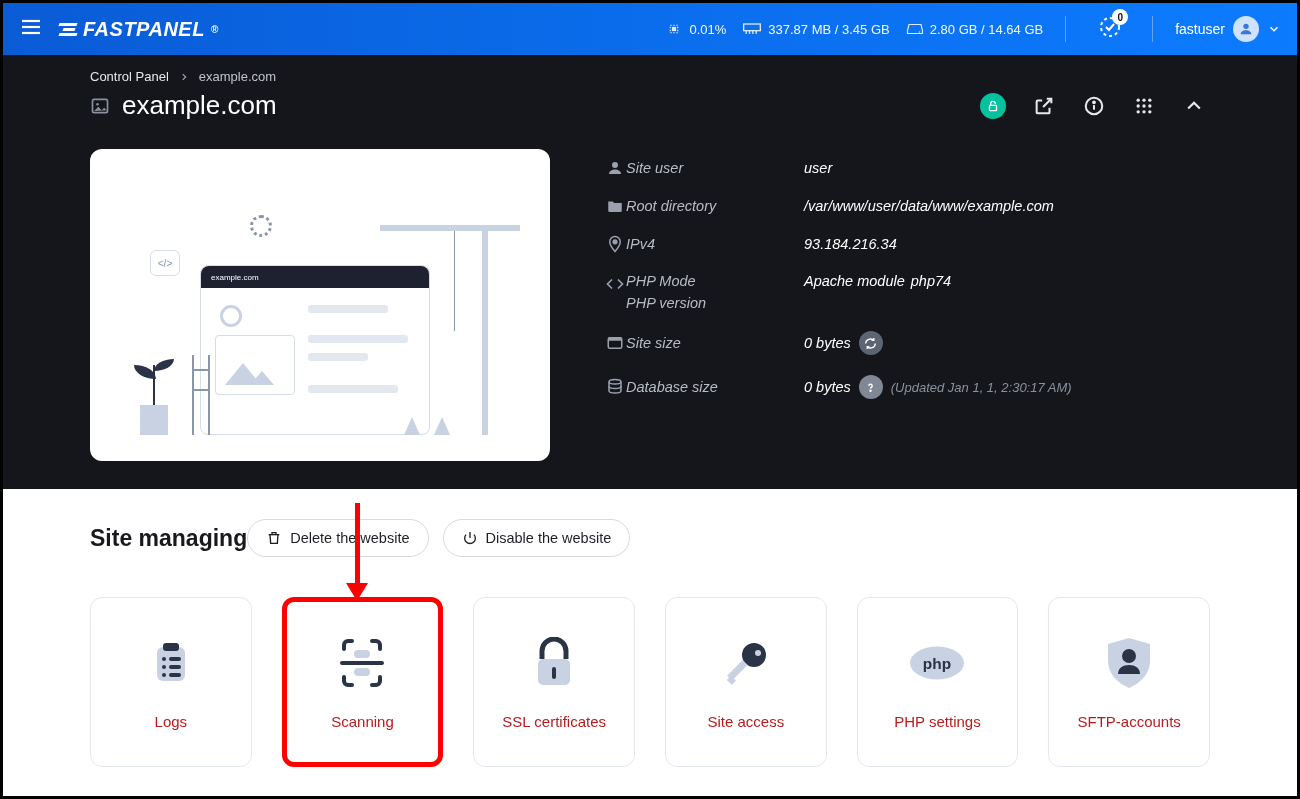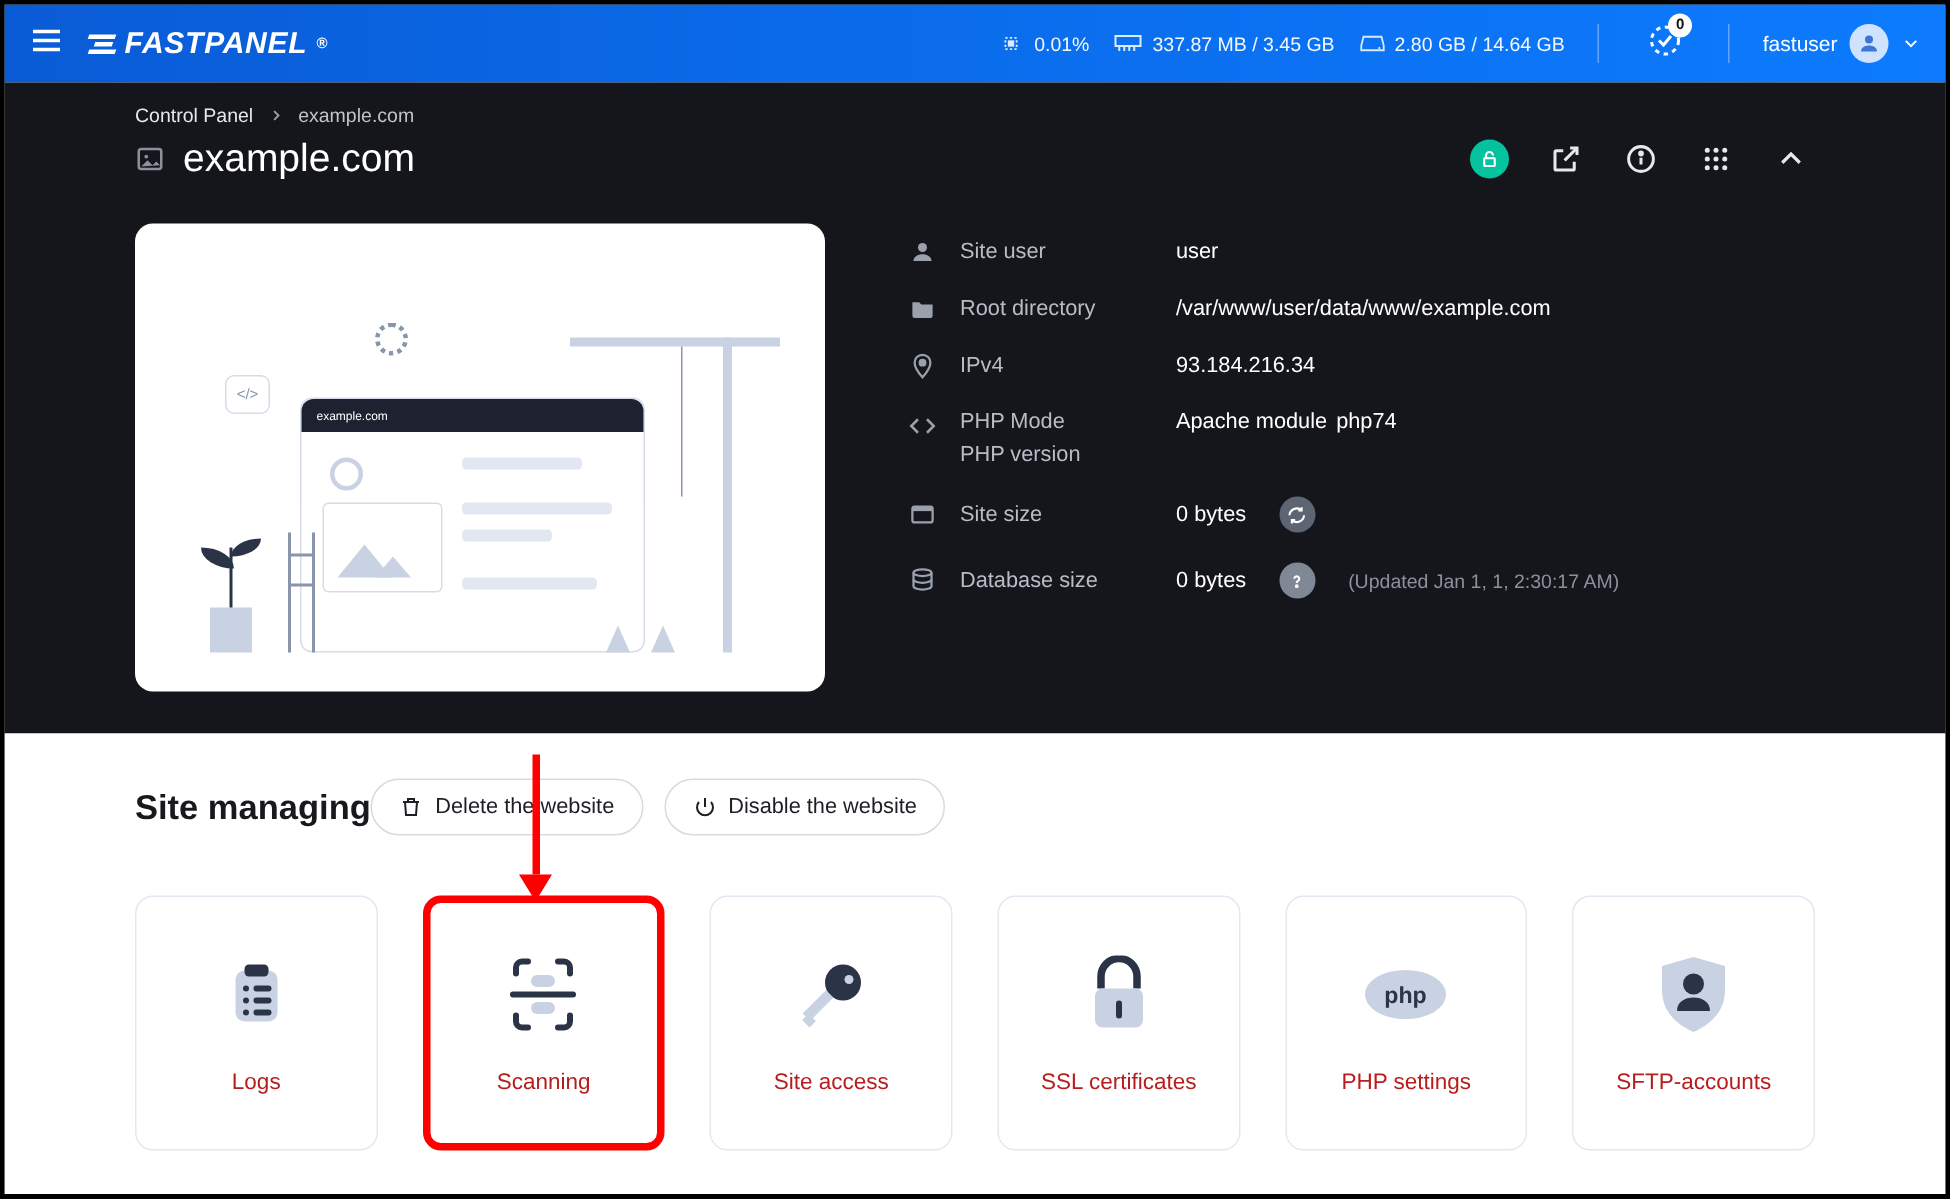--- a/index.html
+++ b/index.html
@@ -88,24 +88,24 @@
   .ill .ladder{ position:absolute; left:62px; bottom:0; width:18px; height:80px; border-left:2px solid #8895ab; border-right:2px solid #8895ab;}
   .ill .ladder::before,.ill .ladder::after{ content:''; position:absolute; left:0; right:0; height:2px; background:#8895ab;}
   .ill .ladder::before{ top:14px;} .ill .ladder::after{ top:34px;}
   .ill .cone{ position:absolute; bottom:0; width:0; height:0; border-left:8px solid transparent; border-right:8px solid transparent; border-bottom:18px solid #c9d2e3;}
   .ill .c1{ right:60px;} .ill .c2{ right:90px;}
   .ill .gear{ position:absolute; top:40px; left:120px; width:22px; height:22px; border:3px dotted #8895ab; border-radius:50%;}
   .ill .tag{ position:absolute; top:75px; left:20px; width:30px; height:26px; background:#fff; border:1px solid #d6dde8; border-radius:6px; font-size:10px; display:flex; align-items:center; justify-content:center; color:#8895ab;}
 
   
   .info { flex:1;}
-  .info-row { display:flex; align-items:center; gap:14px; padding: 10px 0; font-size:14.5px; color:#b7bcc5;}
+  .info-row { display:flex; align-items:center; padding: 10px 0; font-size:14.5px; color:#b7bcc5;font-style:italic;}
   .info-row .icon{ width:20px; display:flex; color:#9aa1ad;}
   .info-row .lbl{ width:130px; color:#b7bcc5;}
-  .info-row .val{ color:#fff; font-weight:500;}
+  .info-row .val{ color:#fff; font-weight:500;margin-left:48px;}
   .info-row .sub{ color:#8b919c; font-size:13px; margin-left:8px;}
   .round-btn{ width:24px; height:24px; border-radius:50%; display:inline-flex; align-items:center; justify-content:center; margin-left:8px;}
   .rb1{ background:#5d6472; color:#fff;}
   .rb2{ background:#808896; color:#fff;}
   .multi-line .lbl{ display:flex; flex-direction:column; gap:6px;}
   .multi-line .val{ display:flex; flex-direction:row; gap:6px;}
 
   
   .white{ background:#fff; padding: 30px 0 30px 0;}
   .section-head{ display:flex; align-items:center; }
@@ -421,41 +421,41 @@
                 <path d="M46 42 v4 a4 4 0 0 1 -4 4 h-4"></path>
                 <rect x="20" y="15" width="16" height="8" rx="4" fill="#c9d2e3" stroke="none"></rect>
                 <rect x="20" y="33" width="16" height="8" rx="4" fill="#c9d2e3" stroke="none"></rect>
                 <line x1="8" y1="28" x2="48" y2="28"></line>
               </svg>
           </div>
           <div class="label">Scanning</div>
         </div>
         <div class="card">
           <div class="cicon">
+            <svg width="48" height="52" viewBox="0 0 48 52" fill="#c9d2e3">
+                <path d="M12 22 V14 a12 12 0 0 1 24 0 v8" fill="none" stroke="#2b3446" stroke-width="5"></path>
+                <rect x="8" y="22" width="32" height="26" rx="5"></rect>
+                <rect x="22" y="30" width="4" height="12" rx="2" fill="#2b3446"></rect>
+              </svg>
+          </div>
+          <div class="label">SSL certificates</div>
+        </div>
+        <div class="card">
+          <div class="cicon">
             <svg width="52" height="52" viewBox="0 0 52 52">
                 <circle cx="34" cy="18" r="12" fill="#2b3446"></circle>
                 <circle cx="38" cy="16" r="3" fill="#c9d2e3"></circle>
                 <rect x="6" y="30" width="22" height="7" transform="rotate(-45 17 33)" fill="#c9d2e3"></rect>
                 <rect x="8" y="40" width="6" height="7" transform="rotate(-45 11 43)" fill="#c9d2e3"></rect>
               </svg>
           </div>
           <div class="label">Site access</div>
         </div>
         <div class="card">
           <div class="cicon">
-            <svg width="48" height="52" viewBox="0 0 48 52" fill="#c9d2e3">
-                <path d="M12 22 V14 a12 12 0 0 1 24 0 v8" fill="none" stroke="#2b3446" stroke-width="5"></path>
-                <rect x="8" y="22" width="32" height="26" rx="5"></rect>
-                <rect x="22" y="30" width="4" height="12" rx="2" fill="#2b3446"></rect>
-              </svg>
-          </div>
-          <div class="label">SSL certificates</div>
-        </div>
-        <div class="card">
-          <div class="cicon">
             <svg width="58" height="40" viewBox="0 0 58 40">
                 <ellipse cx="29" cy="20" rx="28" ry="17" fill="#c9d2e3"></ellipse>
                 <text x="29" y="26" text-anchor="middle" font-size="16" font-weight="800" fill="#2b3446" font-family="Arial">php</text>
               </svg>
           </div>
           <div class="label">PHP settings</div>
         </div>
         <div class="card">
           <div class="cicon">
             <svg width="50" height="54" viewBox="0 0 50 54">

